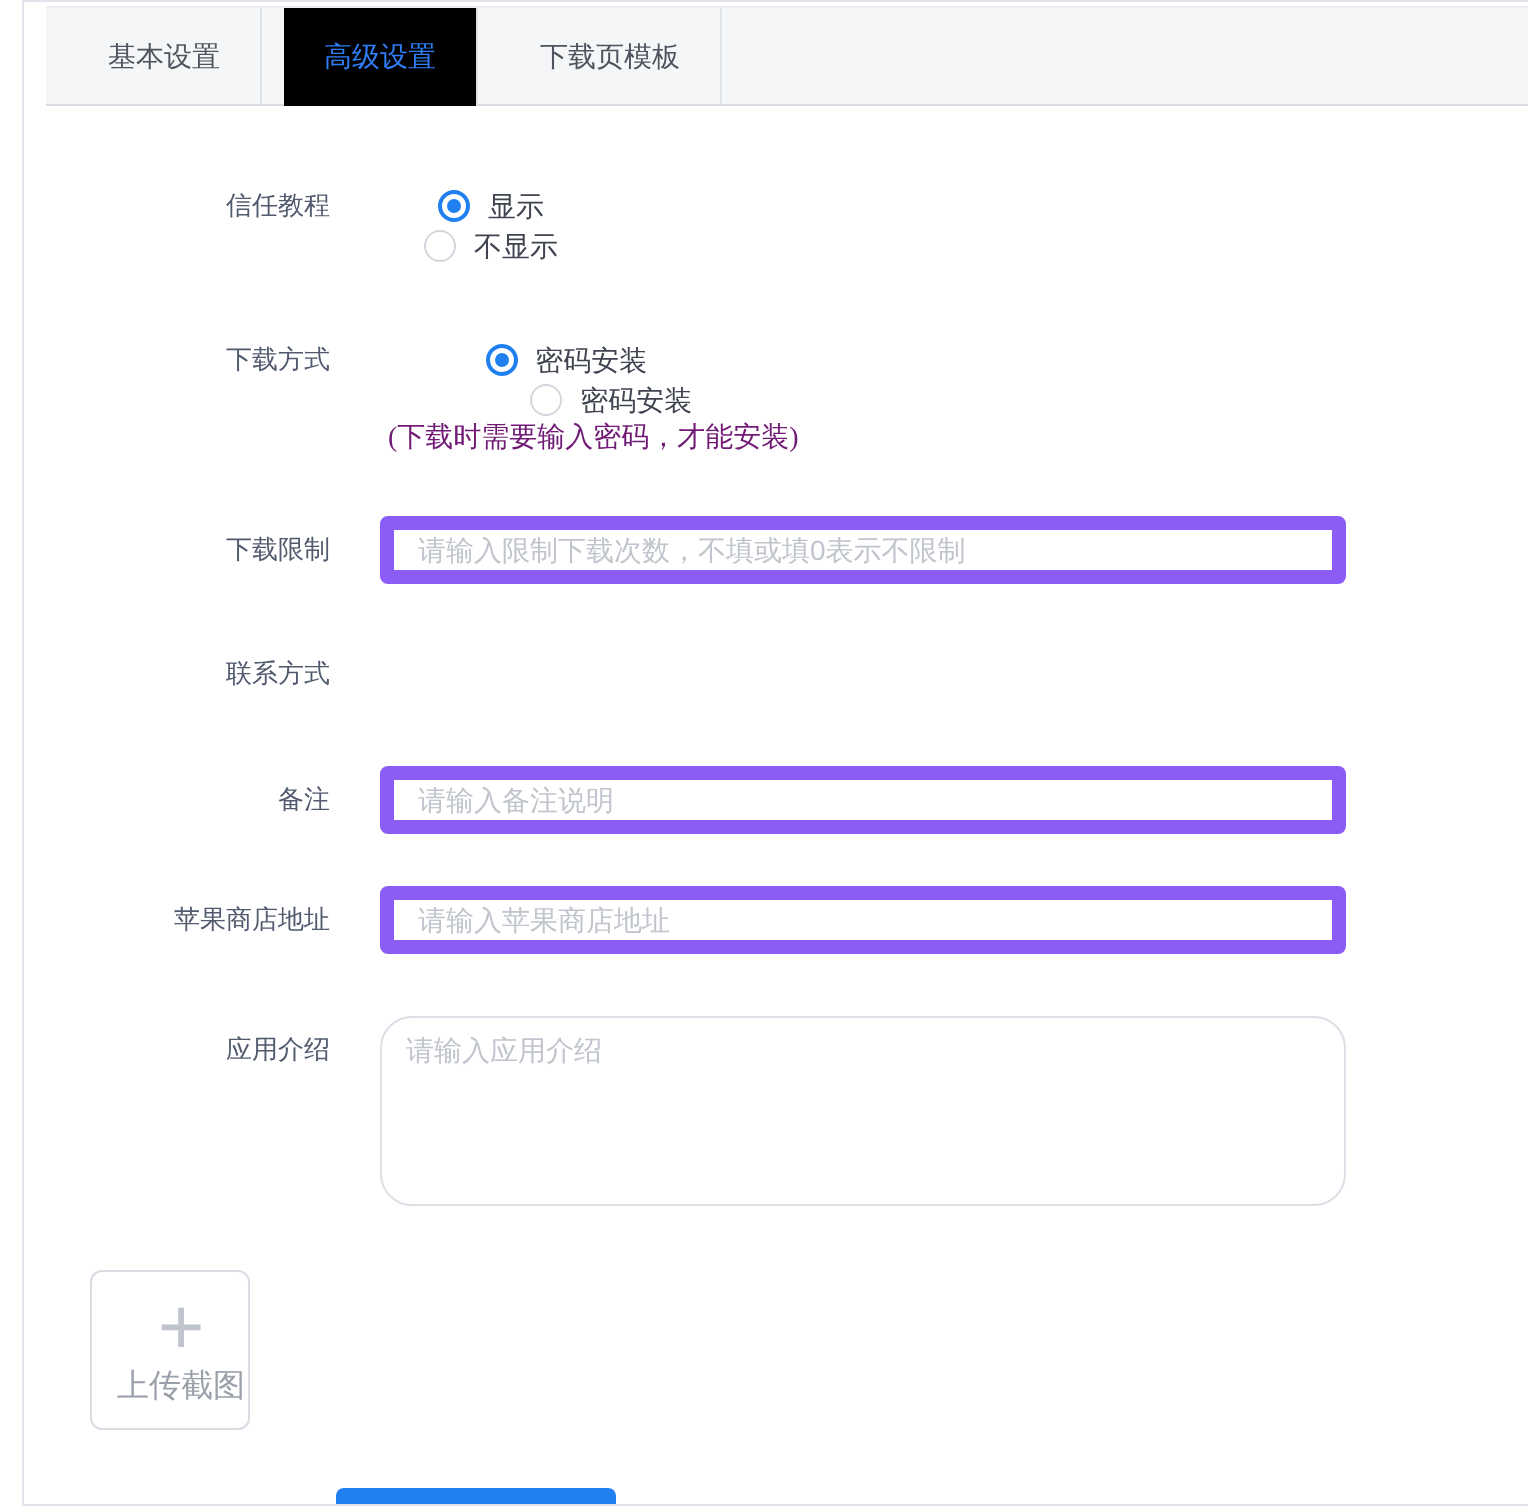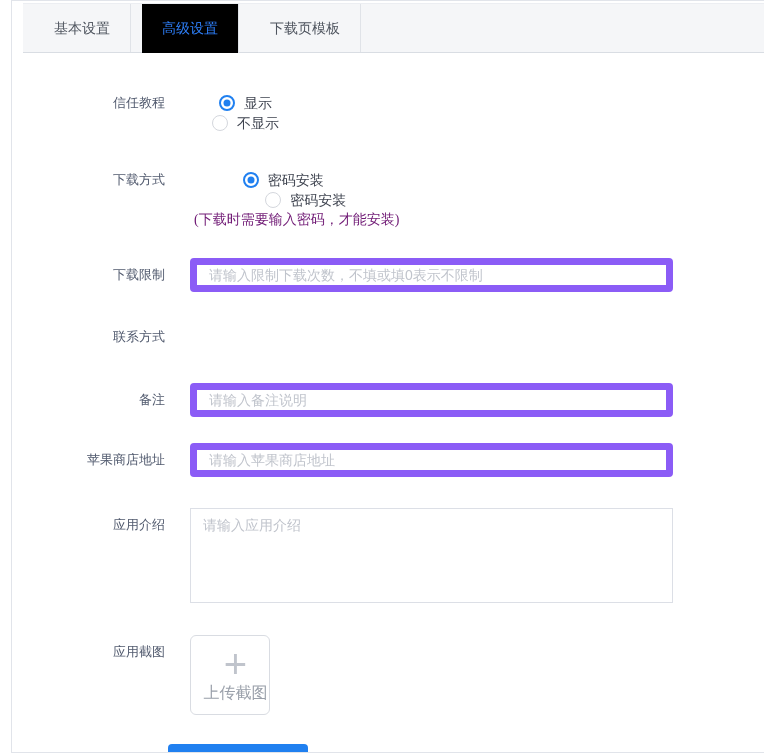--- a/index.html
+++ b/index.html
@@ -99,21 +99,21 @@
     font-size: 14px;
     color: #333;
     outline: none;
     font-family: inherit;
   }
   .text-input::placeholder, .textarea::placeholder { color: #c0c4cc; opacity: 1; }
   .textarea {
     width: 483px;
     height: 95px;
     border: 1px solid #dcdfe6;
-    border-radius: 0;
+    border-radius: 16px;
     padding: 8px 12px;
     font-size: 14px;
     color: #333;
     outline: none;
     resize: none;
     font-family: inherit;
   }
   
   .upload-box {
     width: 80px; height: 80px;
@@ -214,21 +214,20 @@
       <div class="form-label">苹果商店地址</div>
       <input class="text-input" type="text" placeholder="请输入苹果商店地址" style="">
     </div>
 
     <div class="form-row mb32">
       <div class="form-label">应用介绍</div>
       <textarea class="textarea" placeholder="请输入应用介绍" style=""></textarea>
     </div>
 
     <div class="form-row mb29">
-      <div class="form-label">应用截图</div>
       <div class="upload-box">
         <span class="upload-plus">+</span>
         <span class="upload-text">上传截图</span>
       </div>
     </div>
 
     <div class="form-row btn-row">
       <button class="save-btn">保存</button>
     </div>
 

